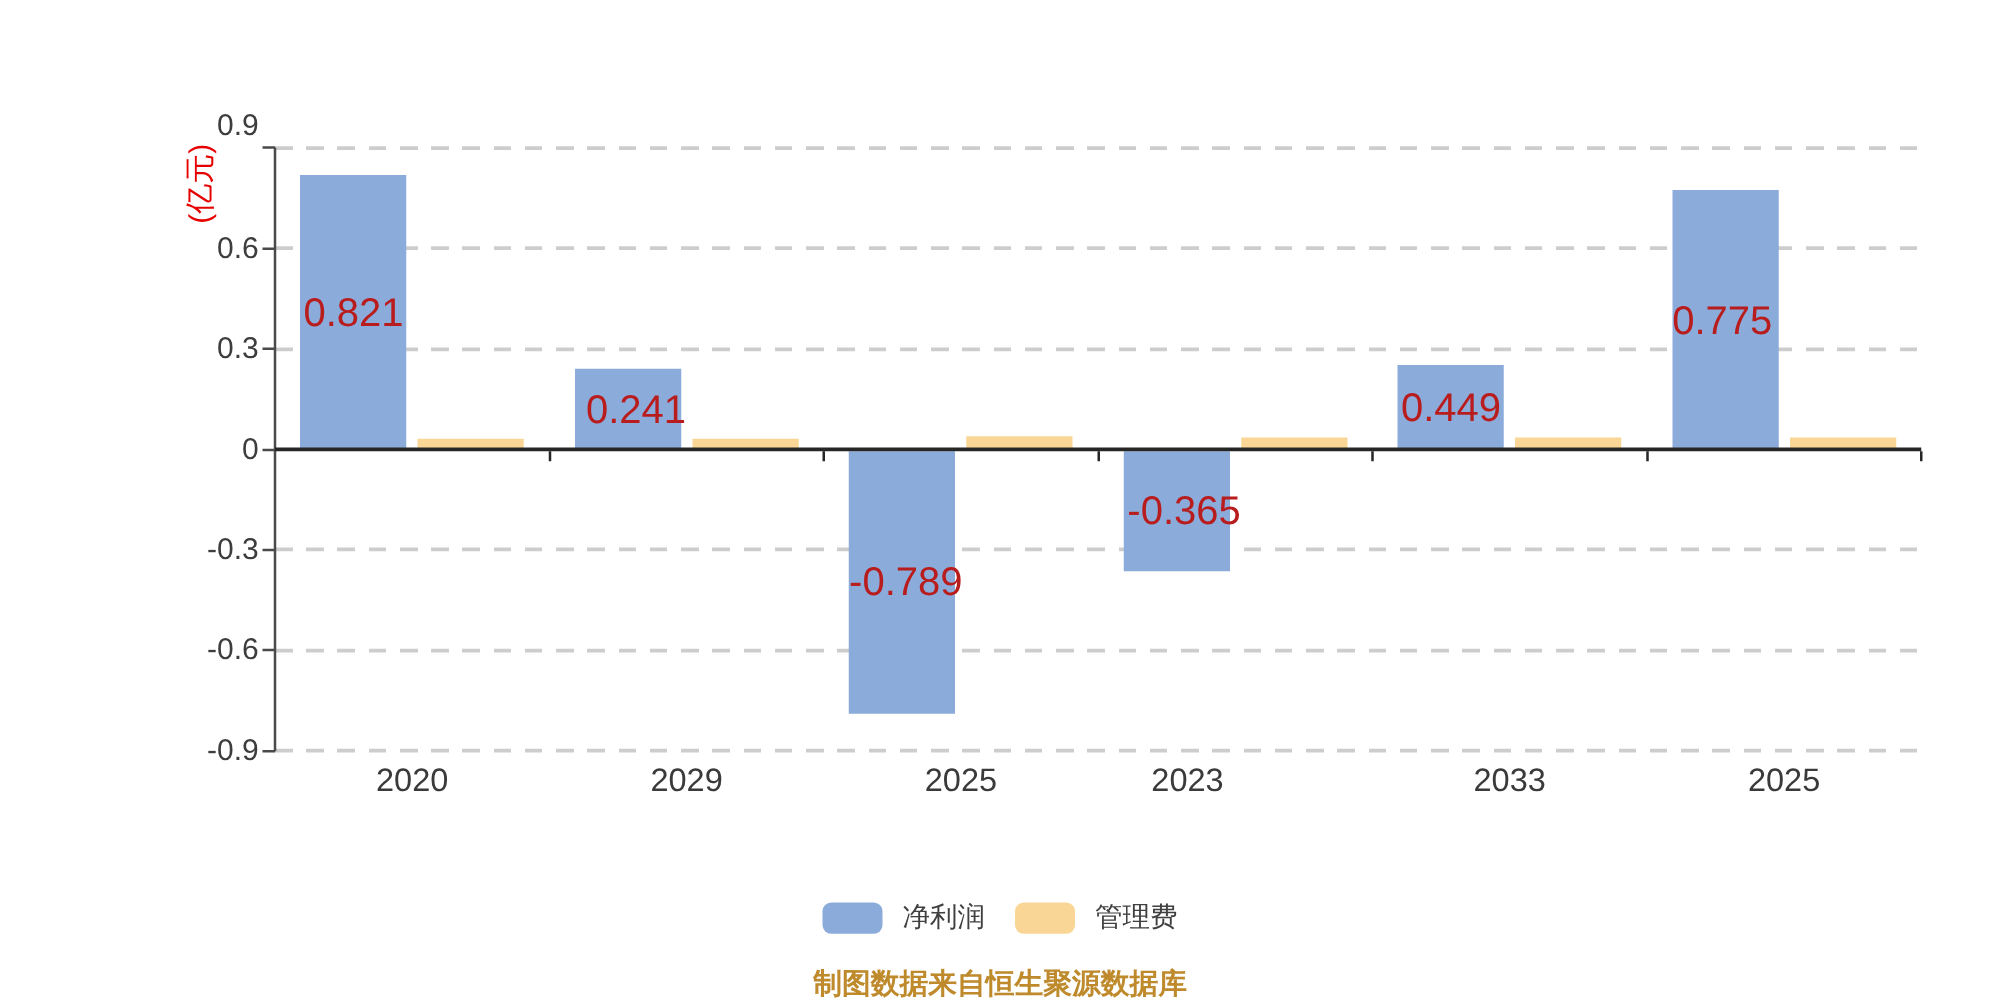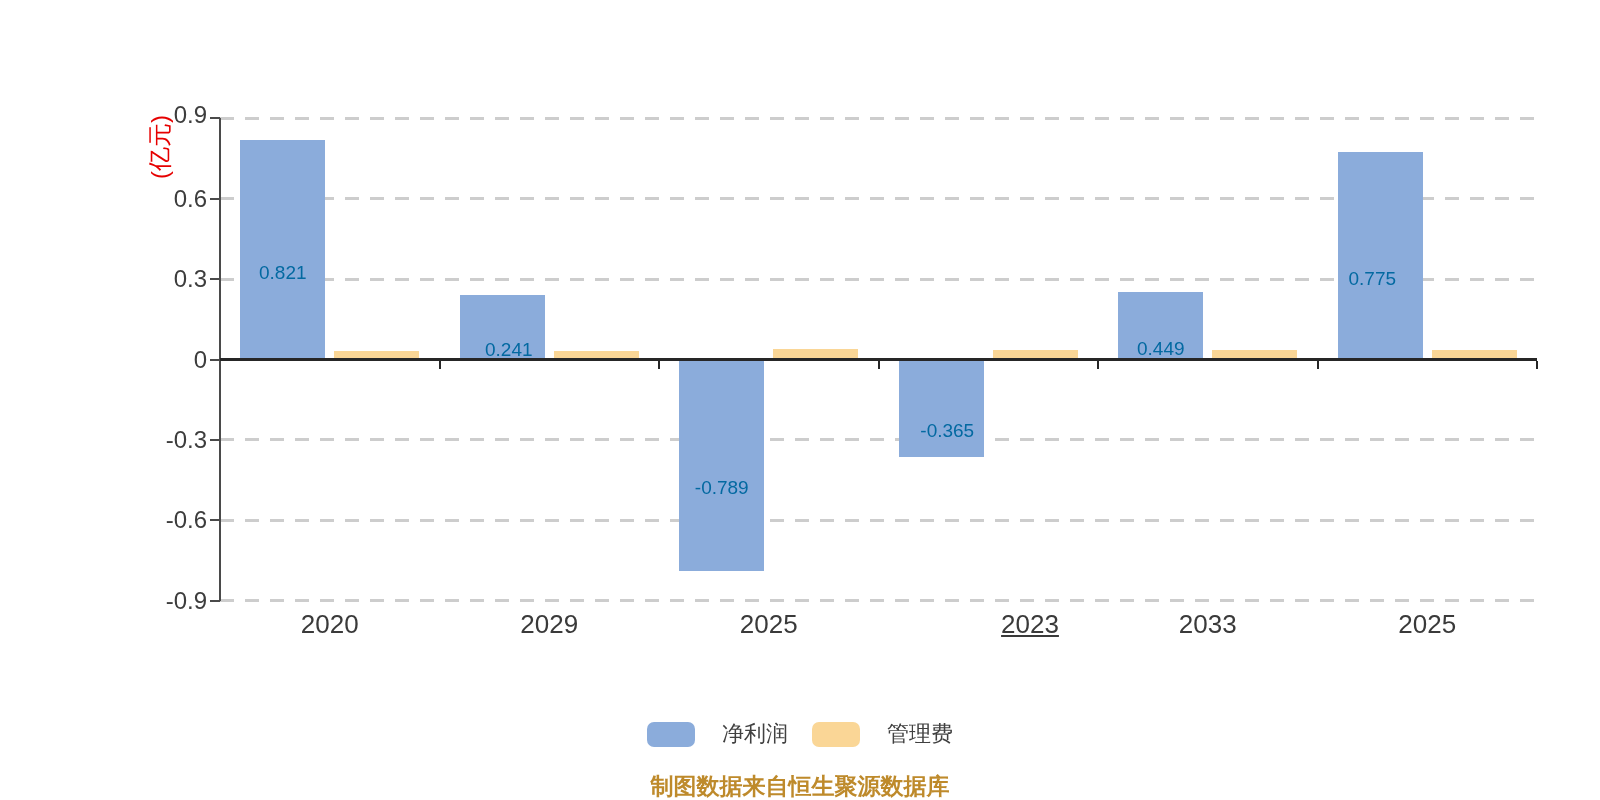--- a/index.html
+++ b/index.html
@@ -26,49 +26,49 @@
     position:absolute;left:80px;width:127px;height:30px;line-height:30px;
     text-align:right;font-size:24px;color:#3d3d3d;
   }
   .y-tick-mark{position:absolute;background:#4a4a4a;}
   .y-axis-line{position:absolute;background:#4a4a4a;}
   .zero-line{position:absolute;background:#262626;}
   .zero-tick{position:absolute;background:#262626;}
   .bar{position:absolute;}
   .bar-label{
     position:absolute;text-align:center;
-    font-size:19px;color:#0369a1;height:32px;line-height:32px;margin-top:23px;
+    font-size:32px;color:#b91c1c;height:32px;line-height:32px;
   }
   .x-cat-label{
     position:absolute;width:140px;text-align:center;top:609px;
     font-size:26px;color:#3a3a3a;
   }
   .legend{
     position:absolute;left:0;top:719px;width:1600px;
     display:flex;justify-content:center;align-items:center;gap:24px;
   }
-  .legend-item{display:flex;align-items:center;gap:27px;cursor:pointer;font-family:Liberation Mono, monospace;}
+  .legend-item{display:flex;align-items:center;gap:16px;cursor:pointer;font-family:Liberation Mono, monospace;}
   .legend-swatch{width:48px;height:25px;border-radius:7px;}
   .legend-label{font-size:22px;color:#404040;font-weight:500;}
   .footer-source{
     position:absolute;left:0;top:771px;width:1600px;text-align:center;
     font-size:23px;font-weight:bold;color:#be8a2b;
   }
 </style>
 </head>
 <body>
 
 <div class="canvas">
 
 
   <div class="y-axis-name" style="color: rgb(230, 0, 0);">(亿元)</div>
 
   <div class="plot-layer">
       <div class="gridline" style="left: 220px; width: 1317px; top: 116.98px; background: repeating-linear-gradient(to right, rgb(205, 205, 205) 0px, rgb(205, 205, 205) 14px, transparent 14px, transparent 25px);"></div>
-      <div class="y-tick-label" style="top: 100px;">0.9</div>
+      <div class="y-tick-label" style="top: 86px;">0.9</div>
       <div class="y-tick-mark" style="left: 210px; width: 10px; height: 2px; top: 117.48px;"></div>
       <div class="gridline" style="left: 220px; width: 1317px; top: 197.32px; background: repeating-linear-gradient(to right, rgb(205, 205, 205) 0px, rgb(205, 205, 205) 14px, transparent 14px, transparent 25px);"></div>
       <div class="y-tick-label" style="top: 183.82px;">0.6</div>
       <div class="y-tick-mark" style="left: 210px; width: 10px; height: 2px; top: 197.82px;"></div>
       <div class="gridline" style="left: 220px; width: 1317px; top: 277.66px; background: repeating-linear-gradient(to right, rgb(205, 205, 205) 0px, rgb(205, 205, 205) 14px, transparent 14px, transparent 25px);"></div>
       <div class="y-tick-label" style="top: 264.16px;">0.3</div>
       <div class="y-tick-mark" style="left: 210px; width: 10px; height: 2px; top: 278.16px;"></div>
       <div class="y-tick-label" style="top: 344.5px;">0</div>
       <div class="y-tick-mark" style="left: 210px; width: 10px; height: 2px; top: 358.5px;"></div>
       <div class="gridline" style="left: 220px; width: 1317px; top: 438.34px; background: repeating-linear-gradient(to right, rgb(205, 205, 205) 0px, rgb(205, 205, 205) 14px, transparent 14px, transparent 25px);"></div>
@@ -102,21 +102,21 @@
       <div class="zero-line" style="left: 220px; width: 1317px; top: 358px; height: 3px; background: rgb(38, 38, 38);"></div>
       <div class="zero-tick" style="left: 438.5px; top: 361px; width: 2px; height: 8px; background: rgb(38, 38, 38);"></div>
       <div class="zero-tick" style="left: 658px; top: 361px; width: 2px; height: 8px; background: rgb(38, 38, 38);"></div>
       <div class="zero-tick" style="left: 877.5px; top: 361px; width: 2px; height: 8px; background: rgb(38, 38, 38);"></div>
       <div class="zero-tick" style="left: 1097px; top: 361px; width: 2px; height: 8px; background: rgb(38, 38, 38);"></div>
       <div class="zero-tick" style="left: 1316.5px; top: 361px; width: 2px; height: 8px; background: rgb(38, 38, 38);"></div>
       <div class="zero-tick" style="left: 1536px; top: 361px; width: 2px; height: 8px; background: rgb(38, 38, 38);"></div>
       <div class="x-cat-label" style="left: 259.75px;">2020</div>
       <div class="x-cat-label" style="left: 479.25px;">2029</div>
       <div class="x-cat-label" style="left: 698.75px;">2025</div>
-      <div class="x-cat-label" style="left: 960px; text-decoration: underline;">2023</div>
+      <div class="x-cat-label" style="left: 880px;">2023</div>
       <div class="x-cat-label" style="left: 1137.75px;">2033</div>
       <div class="x-cat-label" style="left: 1357.25px;">2025</div>
     </div>
 
   <div class="legend">
     <div class="legend-item">
       <span class="legend-swatch" id="swatch-0" style="background: rgb(139, 172, 219);"></span>
       <span class="legend-label">净利润</span>
     </div>
     <div class="legend-item">

